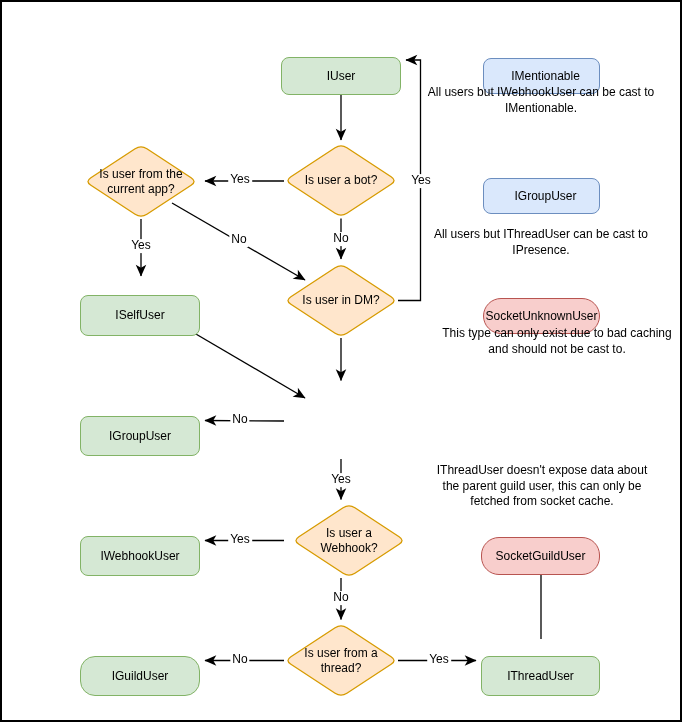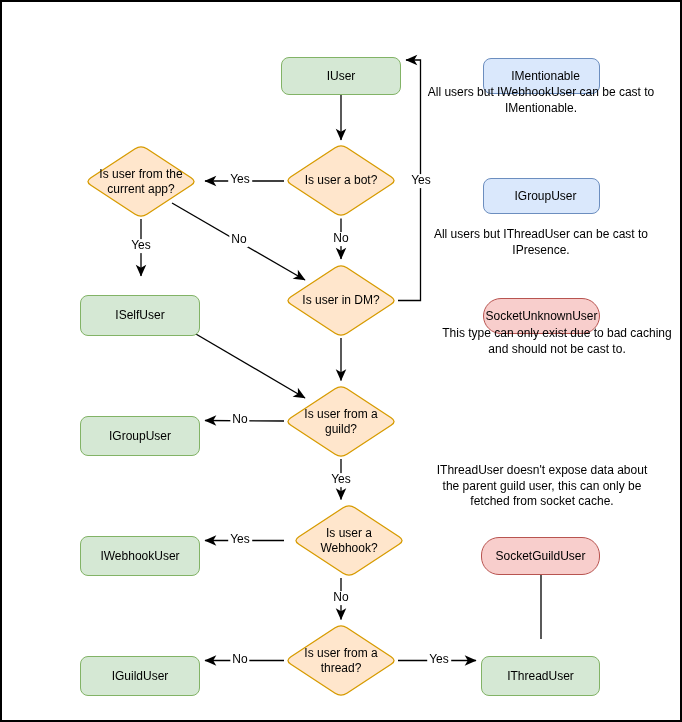--- a/index.html
+++ b/index.html
@@ -78,21 +78,21 @@
   </div>
   <div class="node green" style="left:80px;top:279px;width:120px;height:41px;">
     <span>ISelfUser</span>
   </div>
   <div class="node green" style="left:80px;top:400px;width:120px;height:40px;">
     <span>IGroupUser</span>
   </div>
   <div class="node green" style="left:80px;top:520px;width:120px;height:40px;">
     <span>IWebhookUser</span>
   </div>
-  <div class="node green" style="left:80px;top:640px;width:120px;height:40px;">
+  <div class="node green" style="left:80px;top:640px;width:120px;height:40px;border-radius:15px;">
     <span>IGuildUser</span>
   </div>
   <div class="node red" style="left:481px;top:521px;width:119px;height:38px;">
     <span>SocketGuildUser</span>
   </div>
   <div class="node green" style="left:481px;top:640px;width:119px;height:40px;">
     <span>IThreadUser</span>
   </div>
 
   <div class="diamond" style="left:284px;top:143px;">
@@ -105,26 +105,20 @@
     <svg viewBox="0 0 114 75">
         <use href="#diamond-shape"></use>
       </svg>
     <span class="dlabel">Is user from the current app?</span>
   </div>
   <div class="diamond" style="left:284px;top:263px;">
     <svg viewBox="0 0 114 75">
         <use href="#diamond-shape"></use>
       </svg>
     <span class="dlabel">Is user in DM?</span>
-  </div>
-  <div class="diamond" style="left:284px;top:384px;">
-    <svg viewBox="0 0 114 75">
-        <use href="#diamond-shape"></use>
-      </svg>
-    <span class="dlabel">Is user from a guild?</span>
   </div>
   <div class="diamond" style="left:292px;top:503px;">
     <svg viewBox="0 0 114 75">
         <use href="#diamond-shape"></use>
       </svg>
     <span class="dlabel">Is user a Webhook?</span>
   </div>
   <div class="diamond" style="left:284px;top:623px;">
     <svg viewBox="0 0 114 75">
         <use href="#diamond-shape"></use>

